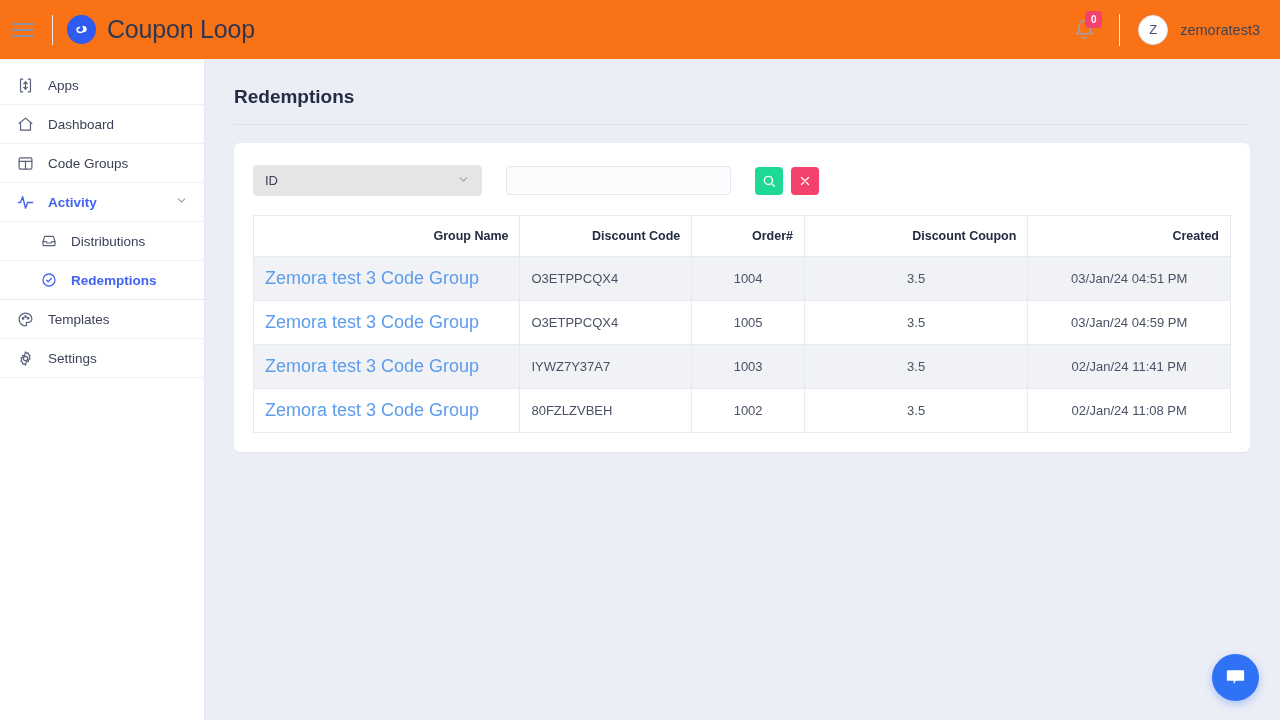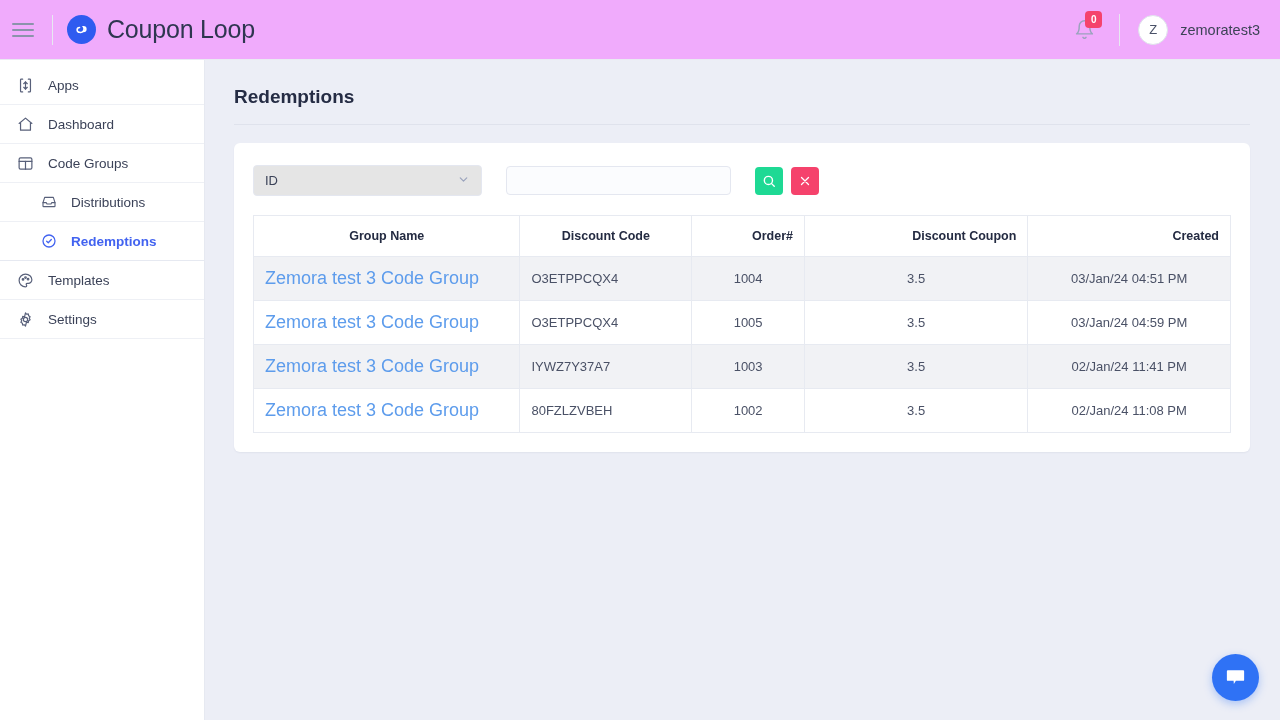--- a/index.html
+++ b/index.html
@@ -7,21 +7,21 @@
     width: 1280px; height: 720px;
     font-family: "Liberation Sans", sans-serif;
     background: #eceef6;
     overflow: hidden;
   }
 
   
   .topbar {
     position: absolute; top: 0; left: 0;
     width: 1280px; height: 60px;
-    background: #f0abfc;
+    background: #f97316;
     display: flex; align-items: center;
     border-bottom: 1px solid #e9ebf2;
     z-index: 20;
   }
   .hamburger {
     width: 30px; height: 30px;
     margin-left: 12px;
     display: flex; flex-direction: column; justify-content: center; gap: 4px;
     cursor: pointer;
   }
@@ -146,21 +146,21 @@
 
   
   table { width: 100%; border-collapse: collapse; }
   thead th {
     background: #ffffff;
     border: 1px solid #e7eaf1;
     font-size: 12.5px; font-weight: 700; color: #242b42;
     padding: 13px 11px; text-align: right;
     white-space: nowrap;
   }
-  thead th.left { text-align: center; }
+  thead th.left { text-align: right; }
   tbody td {
     border: 1px solid #e7eaf1;
     font-size: 13px; color: #4a5166;
     padding: 11px 11px; text-align: center;
   }
   tbody td.left { text-align: left; }
   tbody tr.odd td { background: #f1f2f5; }
   tbody tr.even td { background: #ffffff; }
   .grouplink { color: #5d9cec; cursor: pointer; font-size: 18px; }
   .code-cell { color: #4a5166; }
@@ -244,20 +244,33 @@
     <span class="nav-icon">
       <svg width="17" height="17" viewBox="0 0 24 24" fill="none" stroke="#58607a" stroke-width="1.7" stroke-linecap="round" stroke-linejoin="round">
         <rect x="3" y="4" width="18" height="16" rx="2"></rect>
           <path d="M3 9h18"></path>
           <path d="M12 9v11"></path>
       </svg>
     </span>
     <span>Code Groups</span>
   </div>
 
+  <div class="nav-item active">
+    <span class="nav-icon">
+      <svg width="17" height="17" viewBox="0 0 24 24" fill="none" stroke="#4263f0" stroke-width="2" stroke-linecap="round" stroke-linejoin="round">
+        <path d="M2 12h3l3-8 4 16 3-8h7"></path>
+      </svg>
+    </span>
+    <span>Activity</span>
+    <span class="chev">
+      <svg width="13" height="13" viewBox="0 0 24 24" fill="none" stroke="currentColor" stroke-width="2.2" stroke-linecap="round" stroke-linejoin="round">
+          <path d="M6 9l6 6 6-6"></path>
+        </svg>
+    </span>
+  </div>
 
   <div class="subnav">
     <div class="sub-item">
       <span class="nav-icon">
         <svg width="16" height="16" viewBox="0 0 24 24" fill="none" stroke="#58607a" stroke-width="1.7" stroke-linecap="round" stroke-linejoin="round">
           <path d="M3 13h5l1 2h6l1-2h5"></path>
           <path d="M5.5 5h13l2.5 8v5a1 1 0 0 1-1 1H4a1 1 0 0 1-1-1v-5z"></path>
         </svg>
       </span>
       <span>Distributions</span>

